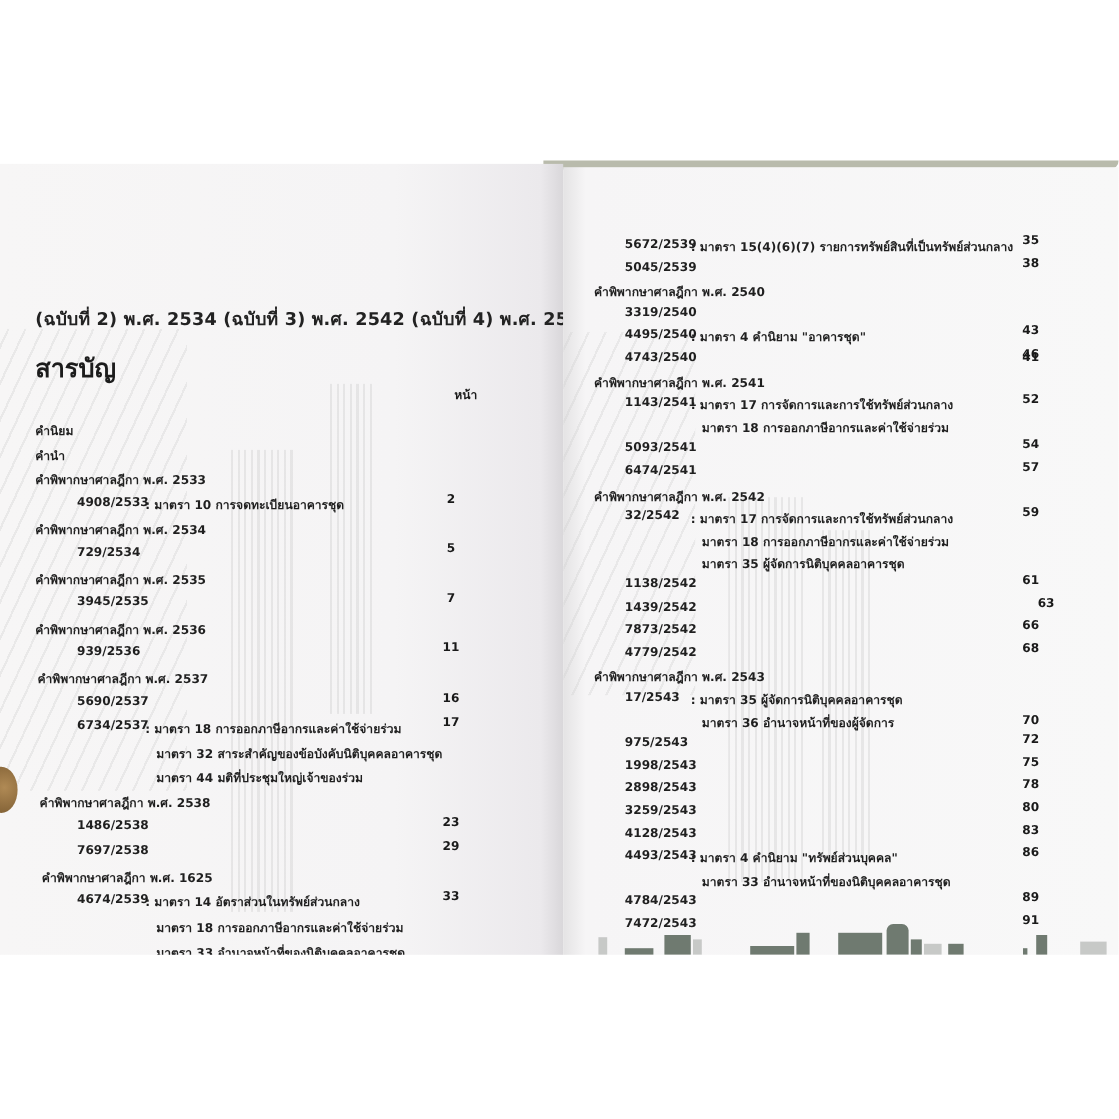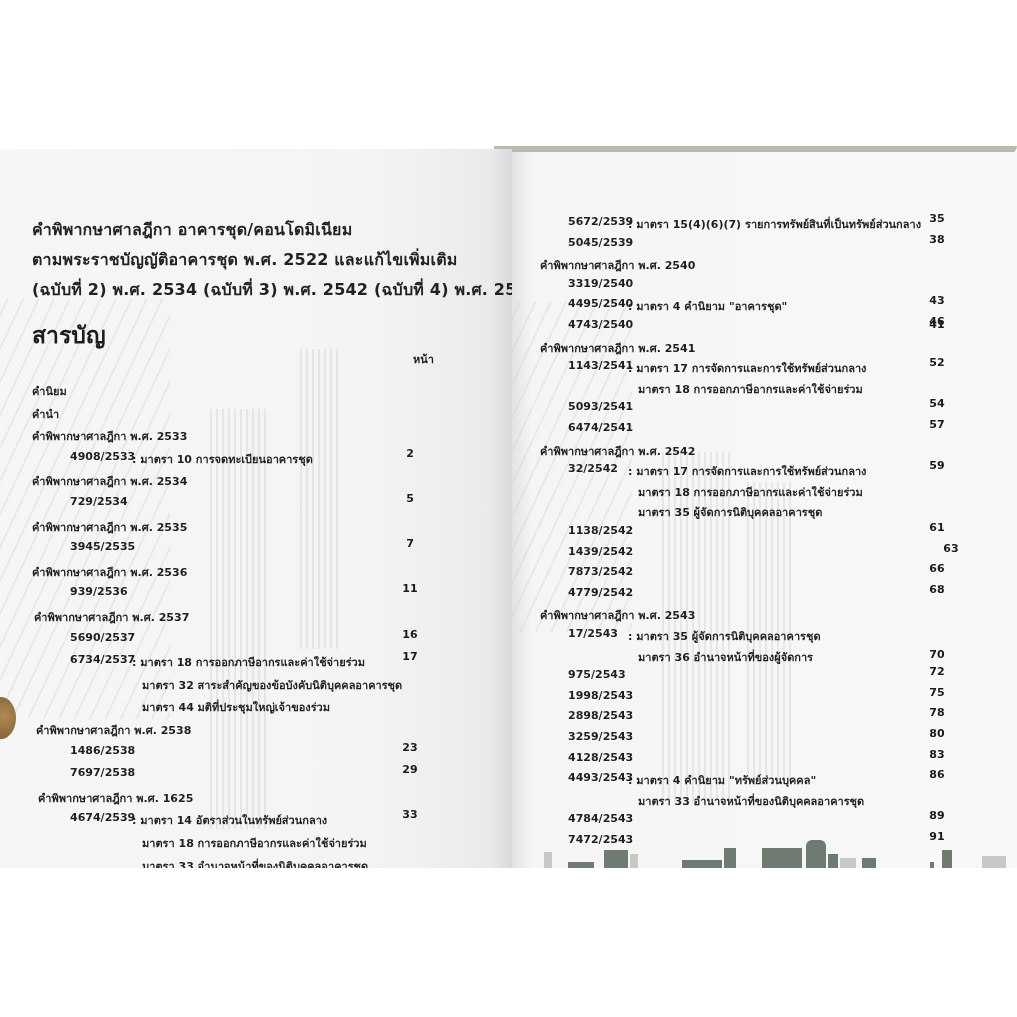--- a/index.html
+++ b/index.html
@@ -33,22 +33,20 @@
 
 <div class="top-gap"></div>
 
 <div class="spread">
 
   <div class="page page-left">
     <div class="hatch" style="left:0;top:150px;width:170px;height:420px;"></div>
     <div class="tower" style="left:210px;top:260px;width:60px;height:420px;"></div>
     <div class="tower" style="left:300px;top:200px;width:40px;height:300px;"></div>
 
-    <div class="h-title" style="top:68px;">คำพิพากษาศาลฎีกา อาคารชุด/คอนโดมิเนียม</div>
-    <div class="h-title" style="top:98px;">ตามพระราชบัญญัติอาคารชุด พ.ศ. 2522 และแก้ไขเพิ่มเติม</div>
     <div class="h-title" style="top:128px;">(ฉบับที่ 2) พ.ศ. 2534 (ฉบับที่ 3) พ.ศ. 2542 (ฉบับที่ 4) พ.ศ. 2551</div>
     <div class="toc-head">สารบัญ</div>
     <div class="page-col">หน้า</div>
 
     <div id="left-list">
         <div class="row" style="left: 32px; top: 233px;">คำนิยม</div>
         <div class="row" style="left: 32px; top: 255.6px;">คำนำ</div>
         <div class="row" style="left: 32px; top: 278.2px;">คำพิพากษาศาลฎีกา พ.ศ. 2533</div>
         <div class="row" style="left: 70px; top: 300.8px;">4908/2533</div>
         <div class="row" style="left: 132px; top: 300.8px;">: มาตรา 10 การจดทะเบียนอาคารชุด</div>

